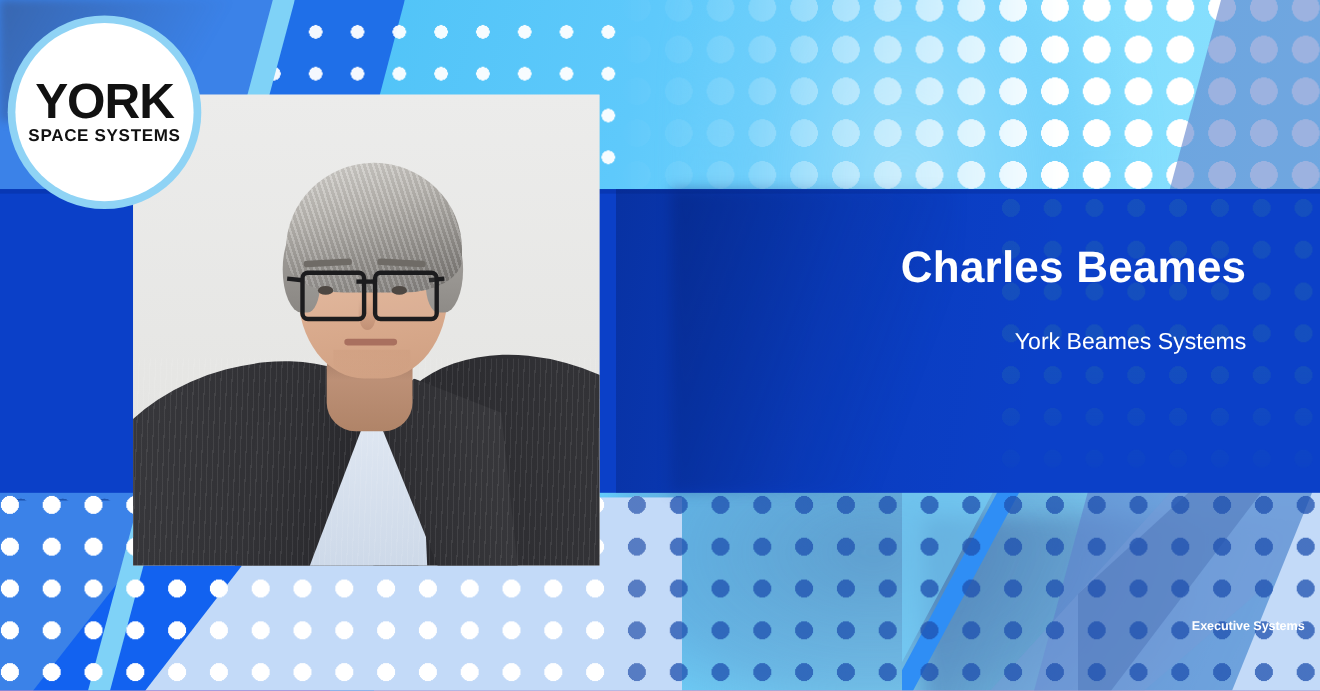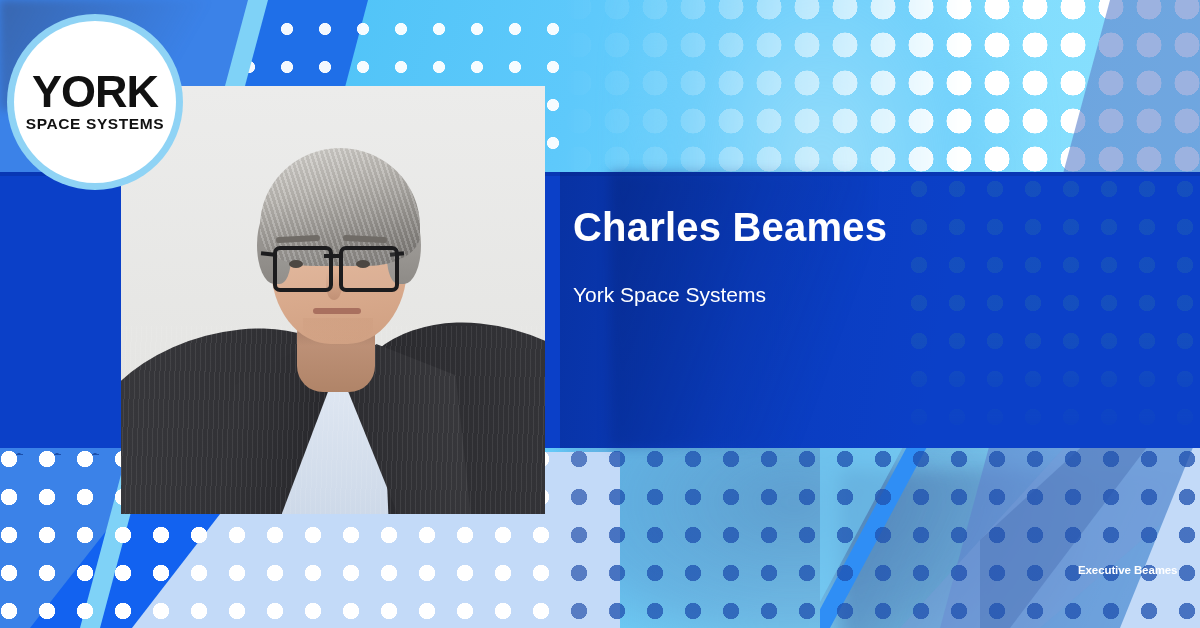--- a/index.html
+++ b/index.html
@@ -3,20 +3,21 @@
 <meta charset="utf-8">
 <style>
   html,body{margin:0;padding:0;background:#fff;}
   body{font-family:"Liberation Sans",sans-serif;}
 
   #card{
     position:relative;
     width:1200px;height:628px;
     overflow:hidden;
     background:#ec4899;
+    text-align:right;
   }
 
   
   .bg-left-blue{
     position:absolute;left:0;top:0;width:340px;height:628px;
     background:#3b82e8;
   }
   .bg-cyan{
     position:absolute;left:300px;top:0;width:900px;height:628px;
     background:linear-gradient(105deg,#4fc3f7 0%,#5ec9fb 28%,#7fdcfd 60%,#8fe2fe 100%);
@@ -174,21 +175,21 @@
     background:linear-gradient(110deg,rgba(5,35,120,.45),rgba(10,55,165,0) 80%);
     filter:blur(6px);
   }
   .nav-band-top-dark{
     position:absolute;left:0;top:172px;width:1200px;height:4px;
     background:#0837b4;
   }
 
   
   .text-block{
-    position:absolute;left:573px;top:206px;width:560px;
+    position:absolute;left:573px;top:222px;width:560px;
     color:#fff;
   }
   .name{
     font-size:40px;font-weight:bold;letter-spacing:.2px;
     line-height:1.08;margin:0 0 4px 0;
   }
   .role{
     font-size:27px;font-weight:400;line-height:1.15;margin:0;
   }
   .company{
@@ -433,20 +434,20 @@
   </div>
 
   <div class="logo-ring"></div>
   <div class="logo-circle">
     <div class="york-word">YORK</div>
     <div class="york-sub">SPACE SYSTEMS</div>
   </div>
 
   <div class="text-block">
     <h1 class="name">Charles Beames</h1>
-    <p class="company">York Space Systems</p>
+    <p class="company">York Beames Systems</p>
   </div>
 
   <div class="em-logo">
-    <div class="em-name">Executive Beames</div>
+    <div class="em-name">Executive Systems</div>
   </div>
 
 </div>
 
 </body></html>

